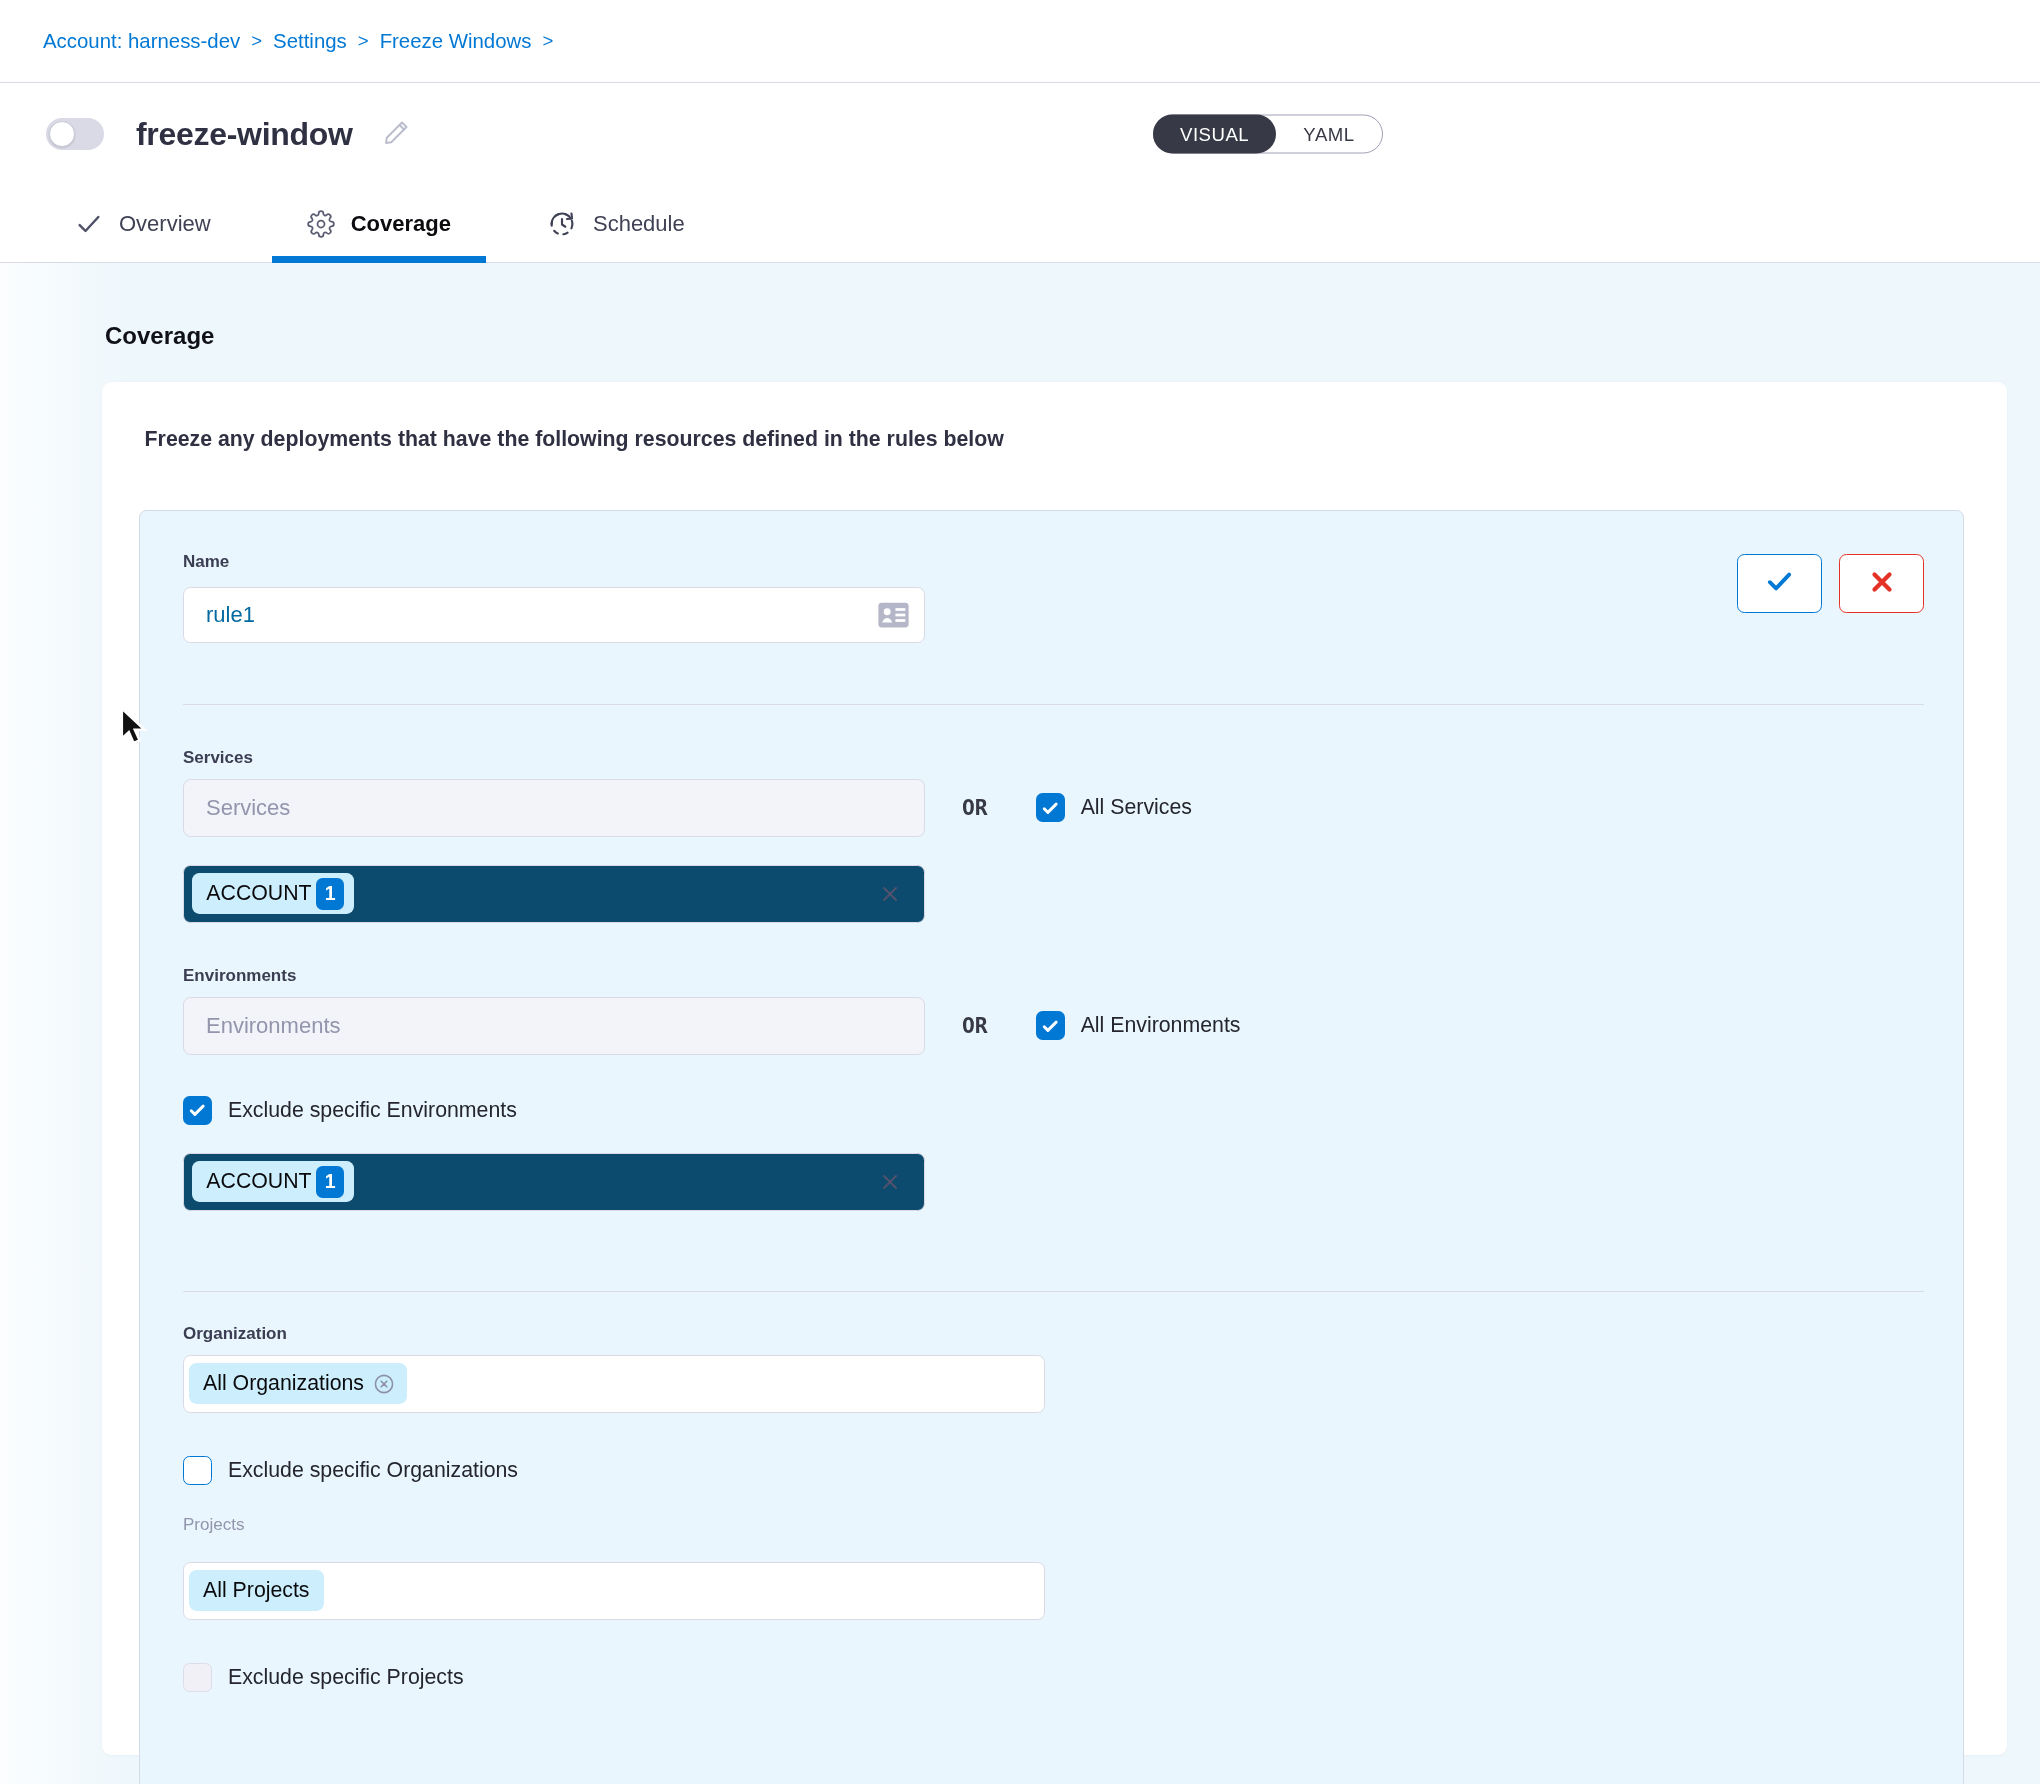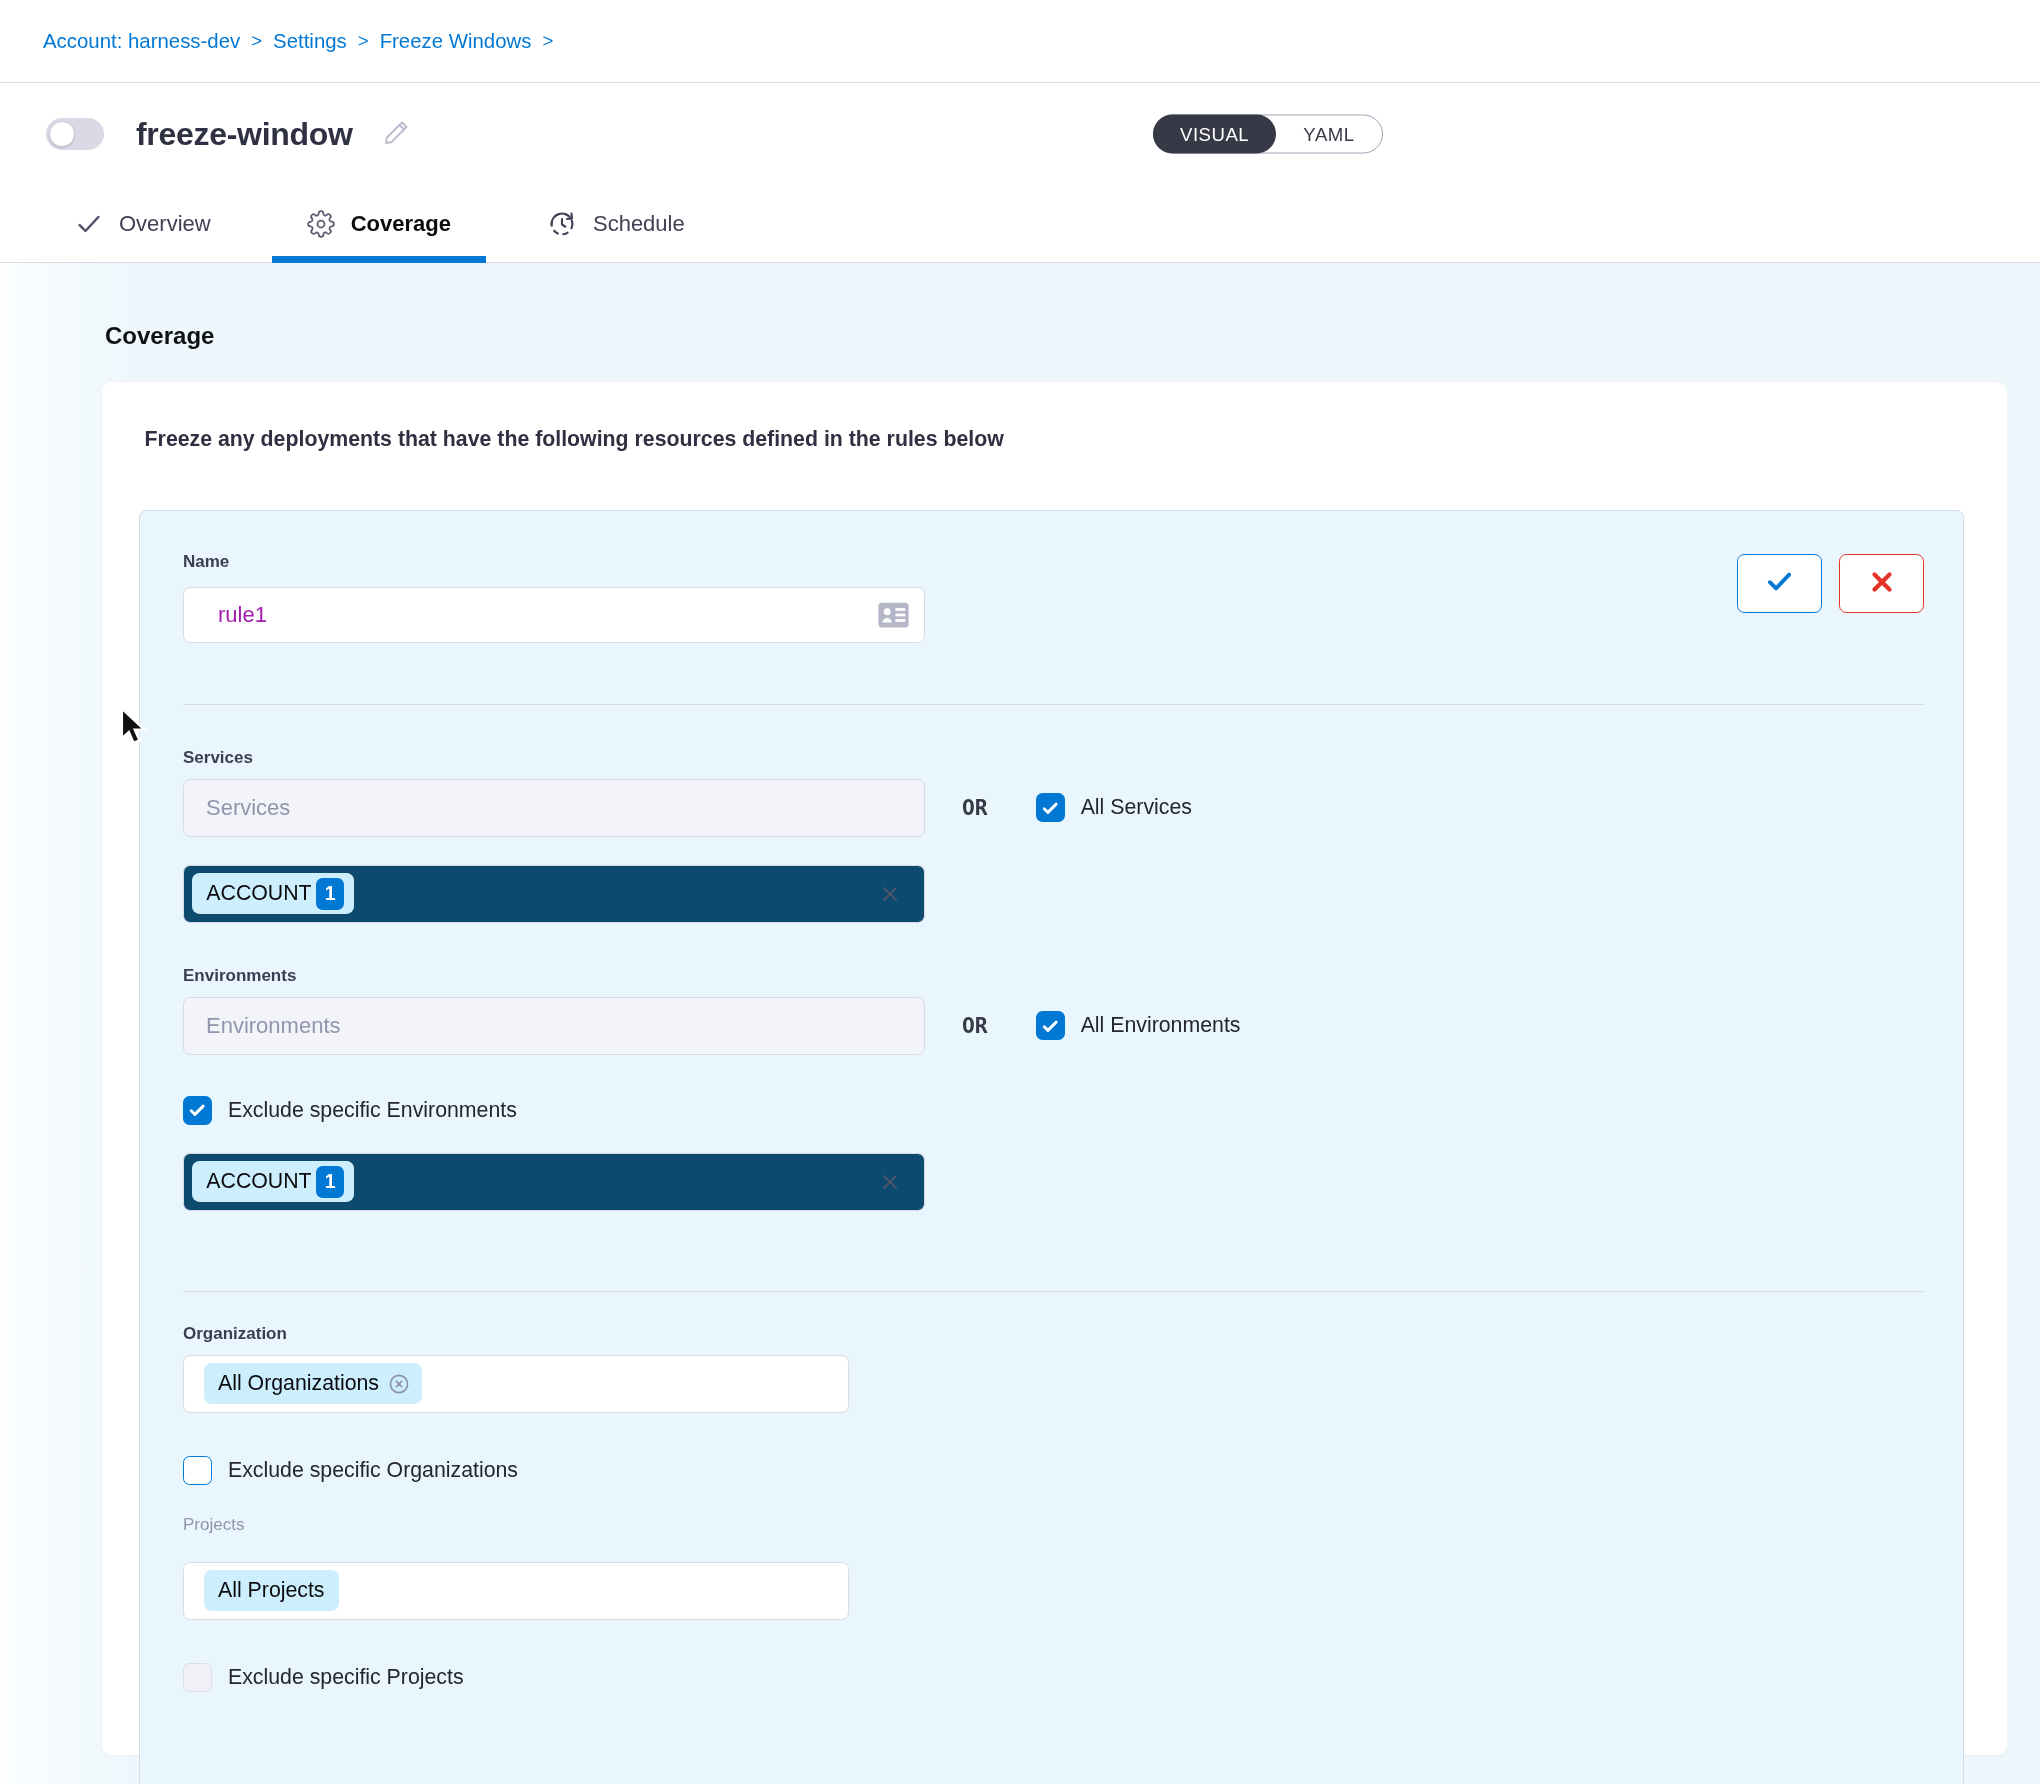--- a/index.html
+++ b/index.html
@@ -50,21 +50,21 @@
 
   .rule-panel { margin-top:58px; width:1825px; background:#e9f6fd; border:0.9px solid #d5dbe6;
     border-radius:7.4px; padding:41px 39px 37px 43px; height:1280px; }
 
   .rule-header { display:flex; justify-content:space-between; align-items:flex-start; }
   .field-label { font-size:17px; font-weight:600; color:#3b3d52; margin-bottom:15px; }
   .field-label.muted { color:#9295ac; font-weight:400; }
 
   .input-wrap { position:relative; width:742px; }
   .text-input { width:742px; height:56px; background:#fff; border:0.9px solid #d9dae5;
-    border-radius:7.4px; font-size:22px; color:#a21caf; padding:0 61px 0 34px;
+    border-radius:7.4px; font-size:22px; color:#0369a1; padding:0 61px 0 22px;
     font-family:inherit; outline:none; }
   .input-icon { position:absolute; right:15px; top:50%; transform:translateY(-50%); display:flex; }
 
   .actions { display:flex; gap:16.7px; margin-top:1.9px; }
   .icon-btn { width:85px; height:59px; background:#fff; border-radius:7.4px; cursor:pointer;
     display:flex; align-items:center; justify-content:center; }
   .btn-confirm { border:1.9px solid #0278d5; }
   .btn-cancel { border:1.9px solid #e43326; }
 
   .divider { height:0.9px; background:#d9dbe5; margin-top:61px; }
@@ -89,23 +89,23 @@
     border:0.9px solid #d9dae5; border-radius:7.4px; display:flex; align-items:center;
     justify-content:space-between; padding:0 22px 0 8.3px; cursor:text; }
   .tag { display:flex; align-items:center; background:#cdeffd; border-radius:7.4px; height:41px;
     padding:0 9.3px 0 14px; font-size:21.3px; color:#0b0b0e; cursor:default; }
   .tag-count { margin-left:4.6px; min-width:28px; height:32px; padding:0 5.6px; background:#0278d5;
     border-radius:6.5px; color:#fff; font-weight:bold; font-size:19.5px; display:flex;
     align-items:center; justify-content:center; }
   .tag .remove { margin-left:8.3px; display:flex; cursor:pointer; }
   .clear-x { display:flex; cursor:pointer; }
 
-  .sel-input { margin-top:11px; width:666px; height:58px; background:#fff;
+  .sel-input { margin-top:11px; width:862px; height:58px; background:#fff;
     border:0.9px solid #d9dae5; border-radius:7.4px; display:flex; align-items:center;
-    padding:0 20px; }
+    padding:0 5px; }
 
   .mt46 { margin-top:43px; }
   .mt34 { margin-top:32px; }
   .mt32 { margin-top:30px; }
   .mb12 { margin-bottom:11px; }
 
   .cursor { position:absolute; left:118px; top:707px; z-index:50; pointer-events:none; }
 </style>
 </head>
 <body>

